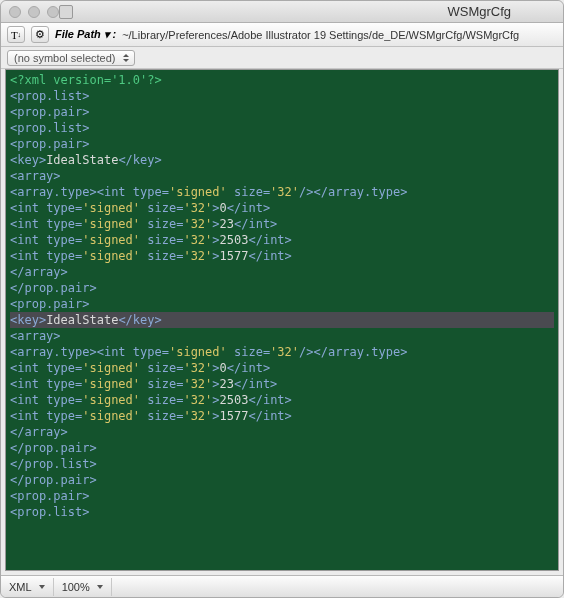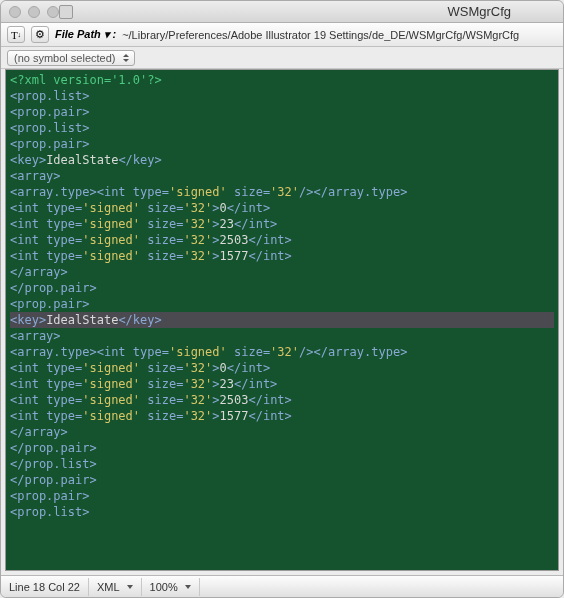--- a/index.html
+++ b/index.html
@@ -93,20 +93,19 @@
       <div class="ln"><span class="t-tag">&lt;/array&gt;</span></div>
       <div class="ln"><span class="t-tag">&lt;/prop.pair&gt;</span></div>
       <div class="ln"><span class="t-tag">&lt;/prop.list&gt;</span></div>
       <div class="ln"><span class="t-tag">&lt;/prop.pair&gt;</span></div>
       <div class="ln"><span class="t-tag">&lt;prop.pair&gt;</span></div>
       <div class="ln"><span class="t-tag">&lt;prop.list&gt;</span></div>
     </div>
 </div>
 
 <div class="statusbar">
-  <div class="scell">Line 18 Col 22</div>
   <div class="scell darrow">
       <span>XML</span>
     </div>
   <div class="scell darrow">
       <span>100%</span>
     </div>
 </div>
 
 </body></html>

